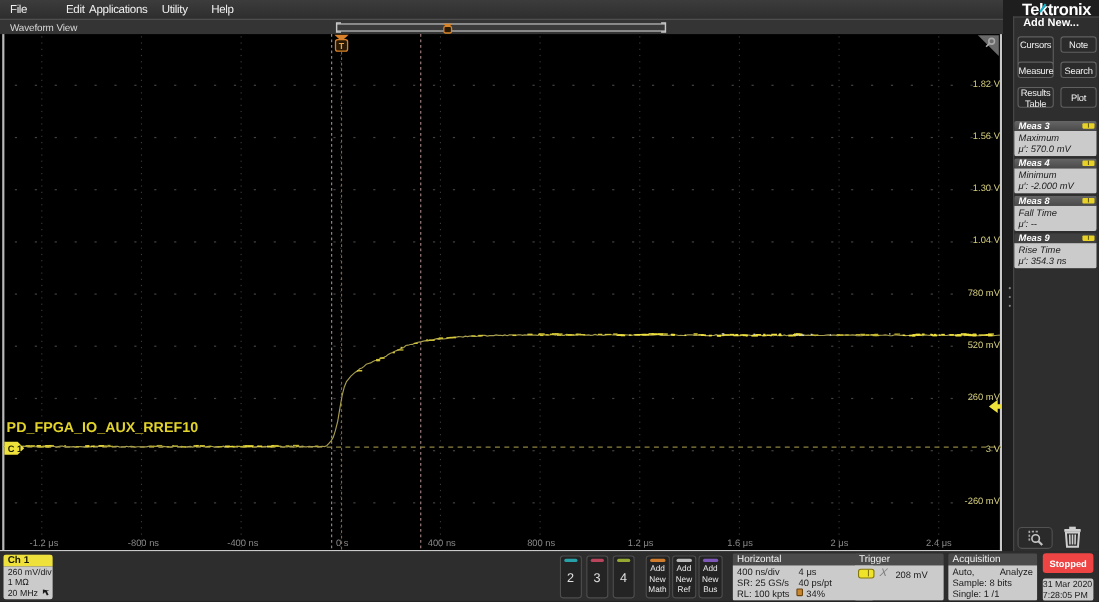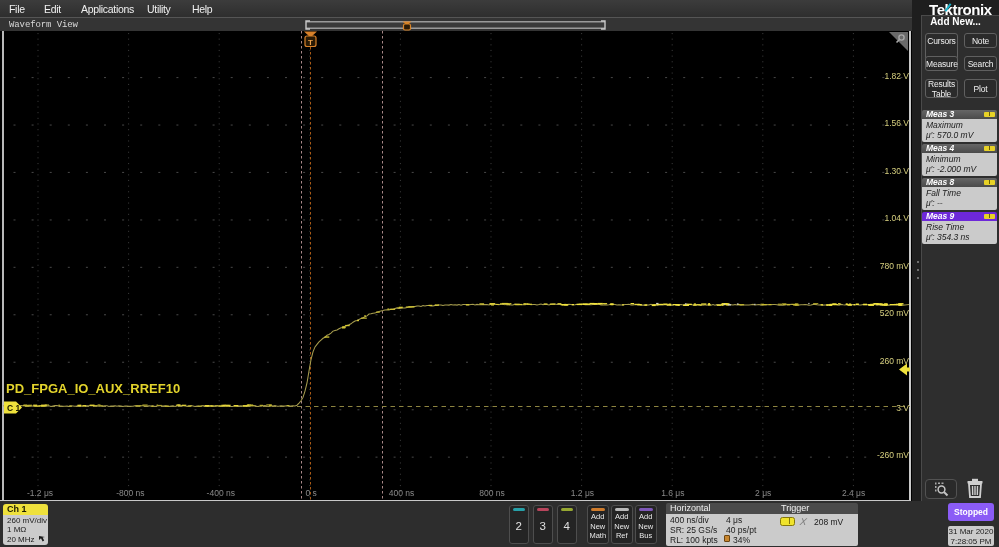--- a/index.html
+++ b/index.html
@@ -3,21 +3,21 @@
 <style>
 * { margin:0; padding:0; box-sizing:border-box; }
 html,body { width:999px; height:547px; background:#1d1d1d; font-family:"Liberation Sans",sans-serif; overflow:hidden; }
 #app { position:relative; width:999px; height:547px; }
 
 #menubar { position:absolute; left:0; top:0; width:912px; height:17px;
   background:linear-gradient(#3c3c3c,#2e2e2e); color:#f0f0f0; font-size:10.5px; letter-spacing:-0.3px; }
 #menubar span { position:absolute; top:3px; }
 
 #wpanel { position:absolute; left:0; top:17px; width:912px; height:484px; background:#343434; border-top:1px solid #555; }
-#tabbar { position:absolute; left:0; top:0; width:100%; height:13px; color:#d8d8d8; font-size:10px;font-family:Liberation Mono, monospace; }
+#tabbar { position:absolute; left:0; top:0; width:100%; height:13px; color:#d8d8d8; font-size:10px; }
 #plot { position:absolute; left:0; top:13px; width:912px; height:471px; background:#000; }
 .vlab { position:absolute; right:3px; font-size:8.5px; color:#d6cf7e; text-align:right; }
 .tlab { position:absolute; top:457px; width:60px; text-align:center; font-size:8.5px; color:#8a8a8a; }
 
 #minimap { position:absolute; left:305px; top:2px; width:301px; height:9px; }
 
 #botbar { position:absolute; left:0; top:501px; width:999px; height:46px; background:#2d2d2d; z-index:5; }
 .chipnum { position:absolute; top:4px; width:19.5px; height:38.5px; background:#242424; border:1px solid #4e4e4e; border-radius:3px; color:#e0e0e0; font-size:11.5px; text-align:center; line-height:40px; }
 .chipnum .cline { position:absolute; left:2.5px; right:2.5px; top:2px; height:3px; border-radius:1.5px; }
 .addnew { position:absolute; top:4px; width:21.5px; height:38.5px; background:#242424; border:1px solid #4e4e4e; border-radius:3px; color:#e8e8e8; font-size:7.5px; text-align:center; line-height:9.6px; padding-top:6px; }
@@ -33,21 +33,21 @@
 .meas .mh { height:8.5px; background:linear-gradient(#666,#4a4a4a); color:#fff; font-size:8.5px; line-height:8.5px; padding-left:4px; font-weight:bold; position:relative; }
 .meas .mb { background:#cbcbcb; color:#1a1a1a; font-size:8.5px; padding:1.5px 0 2px 4px; line-height:10px; }
 .ytag { position:absolute; right:2px; top:1.5px; width:11px; height:5px; background:#e8d227; border-radius:1px; }
 .ytag:after { content:""; position:absolute; left:5px; top:0.5px; width:1px; height:4px; background:#6b6005; }
 </style></head>
 <body>
 <div id="app">
 
 <div id="menubar">
   <span style="left:9px">File</span>
-  <span style="left:44px">Edit</span>
+  <span style="left:60px">Edit</span>
   <span style="left:81px">Applications</span>
   <span style="left:147px">Utility</span>
   <span style="left:192px">Help</span>
 </div>
 
 <div id="wpanel">
   <div id="tabbar">
     <span style="position:absolute;left:9px;top:1.5px;font-size:9px;letter-spacing:-0.1px">Waveform View</span>
     <div id="minimap">
       <svg width="301" height="12" style="position:absolute;left:0;top:0">
@@ -1638,24 +1638,33 @@
     <div class="hd">Trigger</div>
     <div class="bd" style="height:32.5px">
       <div style="position:absolute;left:3px;top:3.5px;width:15px;height:8.5px;background:#f0e32c;border:1.2px solid #85770a;border-radius:2.5px">
         <div style="position:absolute;left:8px;top:0;width:1px;height:6px;background:#85770a"></div>
       </div>
       <div style="position:absolute;left:23px;top:2px;color:#7d7d7d;font-size:10px;font-style:italic;transform:skewX(-8deg)">X</div>
       <div style="position:absolute;left:37px;top:3px">208 mV</div>
     </div>
   </div>
 
-
-  <div style="position:absolute;left:948px;top:2px;width:46px;height:18px;background:#8b5cf6;border-radius:3px;color:#fff;font-size:8.5px;font-weight:bold;text-align:center;line-height:18px">Stopped</div>
-
-  <div style="position:absolute;left:948px;top:25px;width:46px;height:20px;background:#cbcbcb;border-radius:2px;color:#1a1a1a;font-size:8px;text-align:center;line-height:10px;padding-top:1px">31 Mar 2020<br>7:28:05 PM</div>
+  <div class="panel" style="left:862px;width:81px;height:43px">
+    <div class="hd">Acquisition</div>
+    <div class="bd" style="height:32.5px">
+      <div style="position:absolute;left:4px;top:1px">Auto,</div>
+      <div style="position:absolute;right:4px;top:1px">Analyze</div>
+      <div style="position:absolute;left:4px;top:11px">Sample: 8 bits</div>
+      <div style="position:absolute;left:4px;top:21px">Single: 1 /1</div>
+    </div>
+  </div>
+
+  <div style="position:absolute;left:948px;top:2px;width:46px;height:18px;background:#ef4444;border-radius:3px;color:#fff;font-size:8.5px;font-weight:bold;text-align:center;line-height:18px">Stopped</div>
+
+  <div style="position:absolute;left:948px;top:25px;width:46px;height:20px;background:#cbcbcb;border-radius:2px;color:#1a1a1a;font-size:8px;text-align:left;line-height:10px;padding-top:1px">31 Mar 2020<br>7:28:05 PM</div>
 </div>
 
 <div id="sidebar">
   <div style="position:absolute;left:17px;top:1px;font-size:15px;font-weight:bold;color:#fff;letter-spacing:-0.4px">Te<span style="position:relative">k<span style="position:absolute;left:2.8px;top:1.5px;width:2.4px;height:9px;background:#18b0c8;transform:rotate(35deg)"></span></span>tronix</div>
   <div id="sidepanel"></div>
   <div style="position:absolute;left:0;top:16px;width:87px;text-align:center;font-size:10px;font-weight:bold;color:#fff">Add New...</div>
   <div class="sbtn" style="left:13px;top:33px;width:33px;height:27px;line-height:15px">Cursors</div>
   <div class="sbtn" style="left:52px;top:33px;width:33px;height:15px;line-height:15px">Note</div>
   <div class="sbtn" style="left:13px;top:55.5px;width:33px;height:15px;line-height:15px">Measure</div>
   <div class="sbtn" style="left:52px;top:55.5px;width:33px;height:15px;line-height:15px">Search</div>
@@ -1668,21 +1677,21 @@
   </div>
   <div class="meas" style="top:144px">
     <div class="mh">Meas 4<div class="ytag"></div></div>
     <div class="mb">Minimum<br>μ′: -2.000 mV</div>
   </div>
   <div class="meas" style="top:178px">
     <div class="mh">Meas 8<div class="ytag"></div></div>
     <div class="mb">Fall Time<br>μ′: --</div>
   </div>
   <div class="meas" style="top:212px">
-    <div class="mh" style="background:#6d28d9">Meas 9<div class="ytag"></div></div>
+    <div class="mh" style="background:#404040">Meas 9<div class="ytag"></div></div>
     <div class="mb">Rise Time<br>μ′: 354.3 ns</div>
   </div>
 
   <div style="position:absolute;left:4.5px;top:261px;width:2px;height:2px;background:#888;border-radius:1px"></div>
   <div style="position:absolute;left:4.5px;top:269px;width:2px;height:2px;background:#888;border-radius:1px"></div>
   <div style="position:absolute;left:4.5px;top:277px;width:2px;height:2px;background:#888;border-radius:1px"></div>
 
   <div style="position:absolute;left:13px;top:479px;width:32px;height:20px;border:1px solid #525252;border-radius:4px;background:#2a2a2a">
     <svg width="30" height="18">
       <g fill="#aaa">

